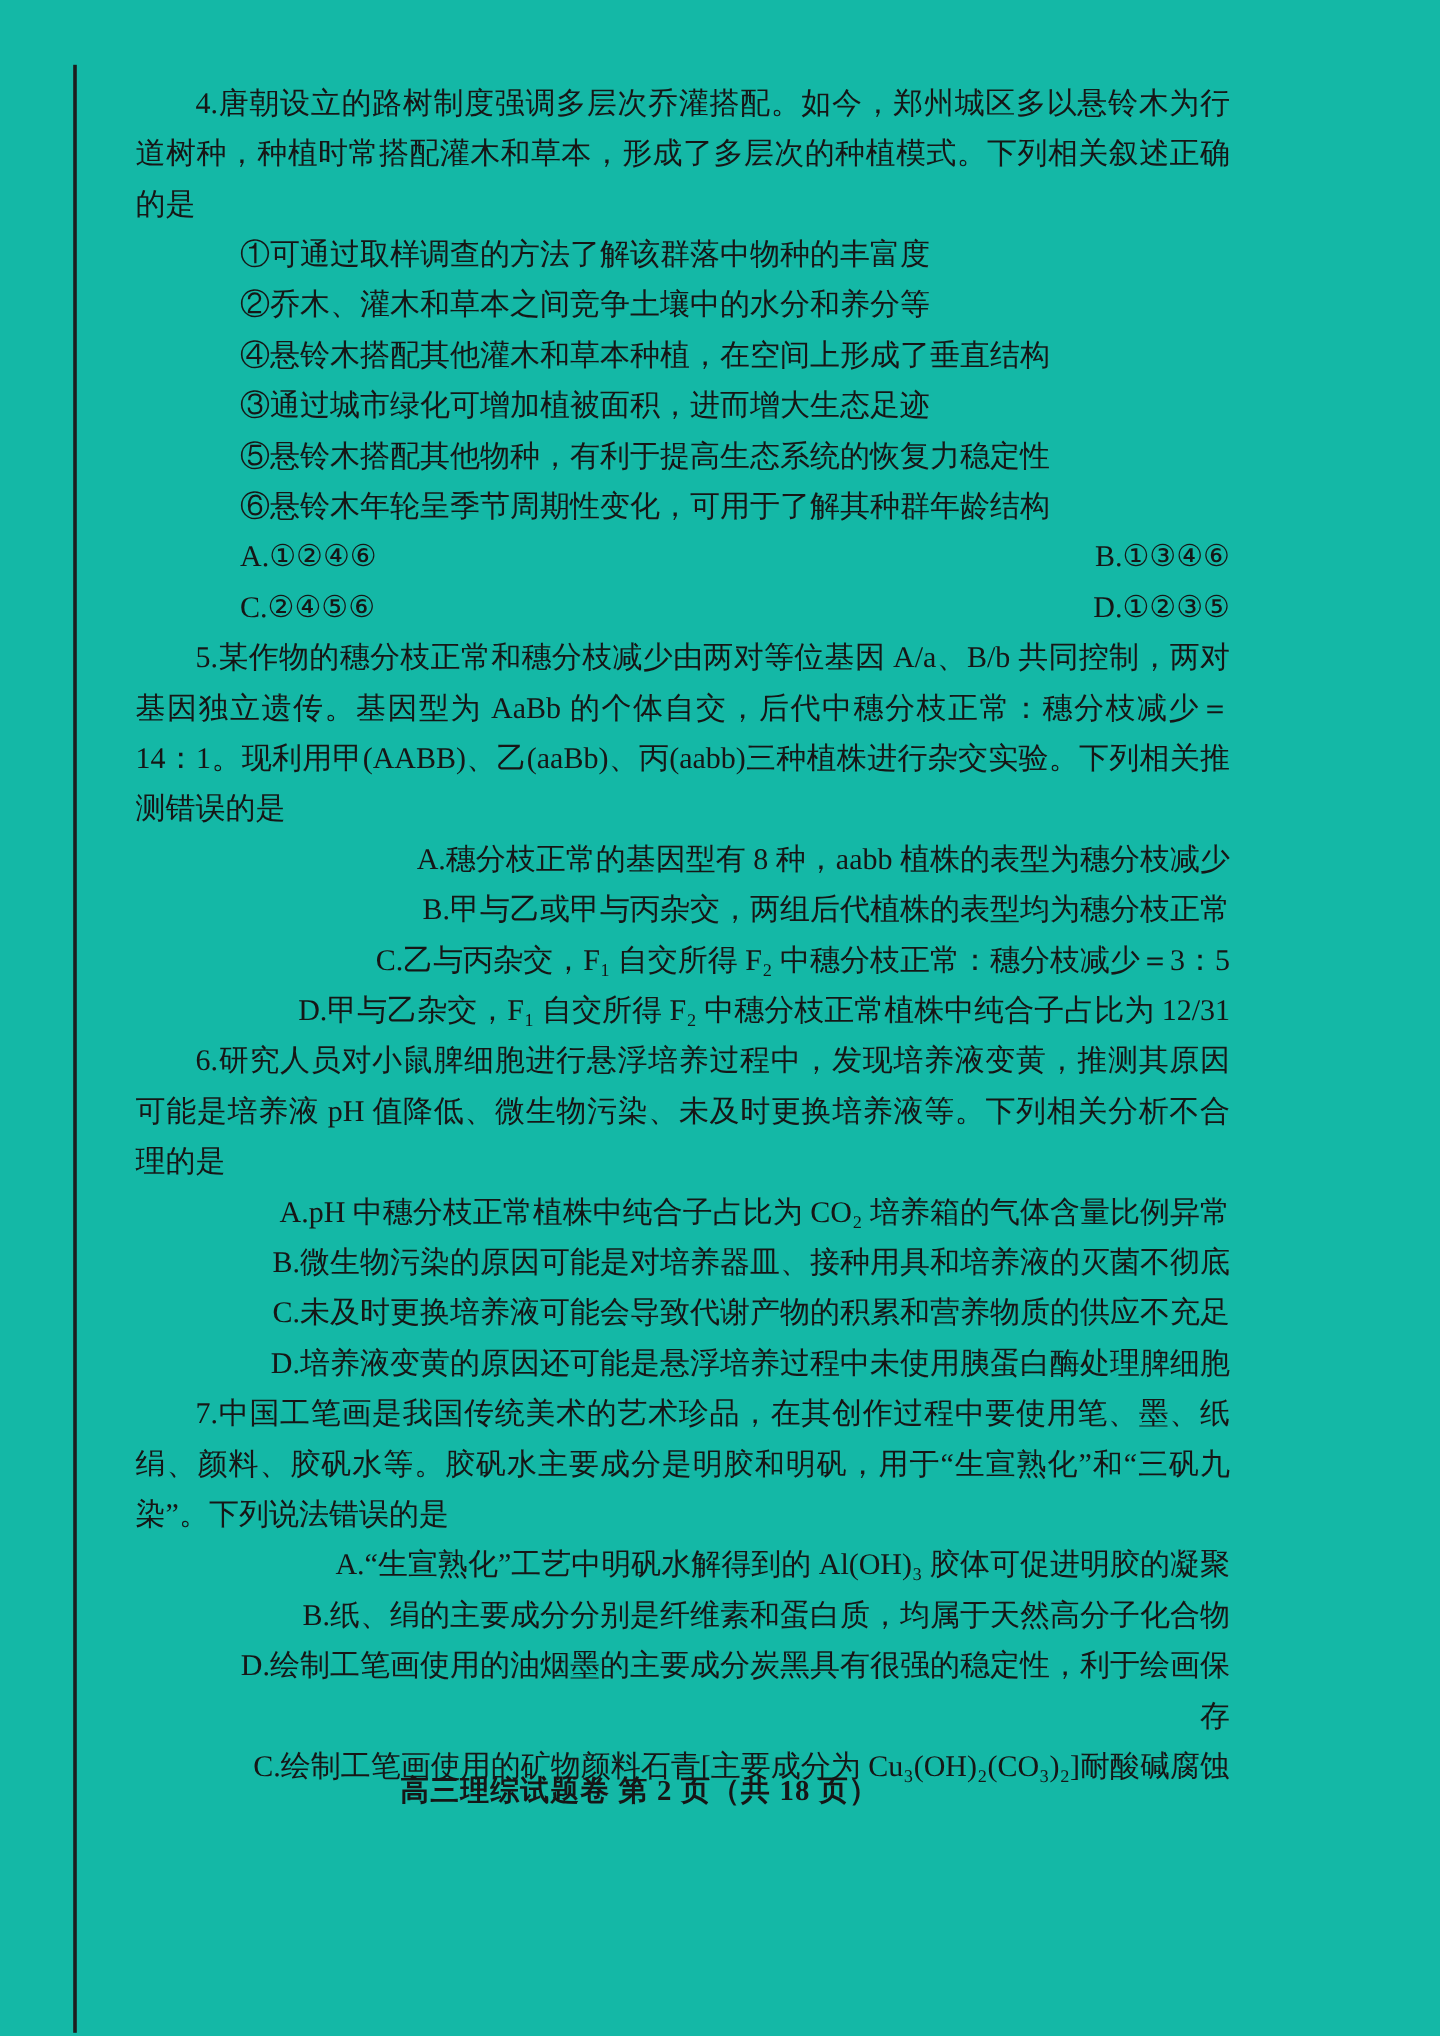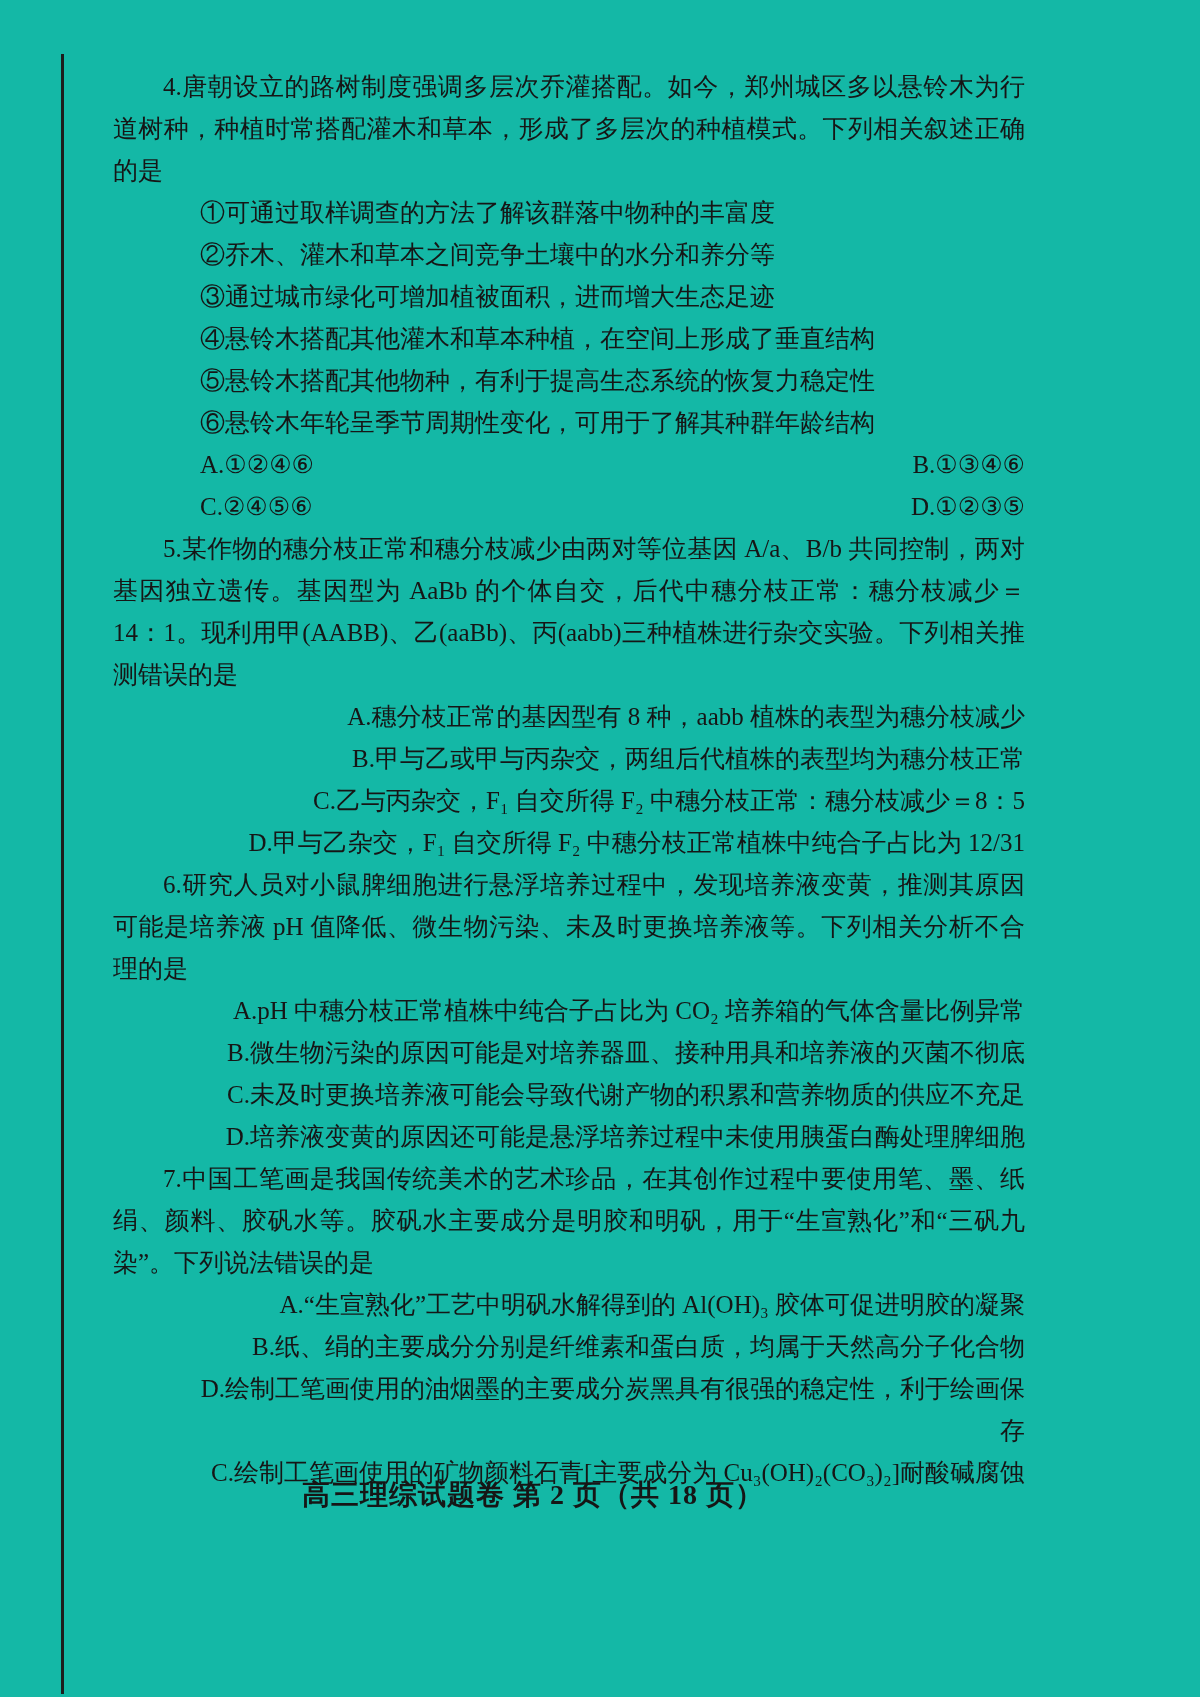--- a/index.html
+++ b/index.html
@@ -56,56 +56,56 @@
     padding-left: 84px;
     text-align: right;
     text-indent: 0;
   }
   .footer {
     position: absolute;
     left: 0;
     top: 1476px;
     width: 1066px;
     text-align: center;
-    font-size: 28px;
+    font-size: 24px;
     font-weight: bold;
     letter-spacing: 1px;
   }
 </style>
 </head>
 <body>
 
 <div class="page">
   <div class="scan-line"></div>
 
   <div class="content">
 
     <section>
       <p class="stem"><span>4.</span><span>唐朝设立的路树制度强调多层次乔灌搭配。如今，郑州城区多以悬铃木为行道树种，种植时常搭配灌木和草本，形成了多层次的种植模式。下列相关叙述正确的是</span></p>
       <p class="stmt">①可通过取样调查的方法了解该群落中物种的丰富度</p>
       <p class="stmt">②乔木、灌木和草本之间竞争土壤中的水分和养分等</p>
+      <p class="stmt">④悬铃木搭配其他灌木和草本种植，在空间上形成了垂直结构</p>
       <p class="stmt">③通过城市绿化可增加植被面积，进而增大生态足迹</p>
-      <p class="stmt">④悬铃木搭配其他灌木和草本种植，在空间上形成了垂直结构</p>
       <p class="stmt">⑤悬铃木搭配其他物种，有利于提高生态系统的恢复力稳定性</p>
       <p class="stmt">⑥悬铃木年轮呈季节周期性变化，可用于了解其种群年龄结构</p>
       <div class="opt-row">
         <span class="optA">A.①②④⑥</span>
         <span>B.①③④⑥</span>
       </div>
       <div class="opt-row">
         <span class="optA">C.②④⑤⑥</span>
         <span>D.①②③⑤</span>
       </div>
     </section>
 
     <section>
       <p class="stem"><span>5.</span><span>某作物的穗分枝正常和穗分枝减少由两对等位基因 A/a、B/b 共同控制，两对基因独立遗传。基因型为 AaBb 的个体自交，后代中穗分枝正常：穗分枝减少＝14：1。现利用甲(AABB)、乙(aaBb)、丙(aabb)三种植株进行杂交实验。下列相关推测错误的是</span></p>
       <p class="optline">A.穗分枝正常的基因型有 8 种，aabb 植株的表型为穗分枝减少</p>
       <p class="optline">B.甲与乙或甲与丙杂交，两组后代植株的表型均为穗分枝正常</p>
-      <p class="optline">C.乙与丙杂交，F₁ 自交所得 F₂ 中穗分枝正常：穗分枝减少＝8：5</p>
+      <p class="optline">C.乙与丙杂交，F₁ 自交所得 F₂ 中穗分枝正常：穗分枝减少＝3：5</p>
       <p class="optline">D.甲与乙杂交，F₁ 自交所得 F₂ 中穗分枝正常植株中纯合子占比为 12/31</p>
     </section>
 
     <section>
       <p class="stem"><span>6.</span><span>研究人员对小鼠脾细胞进行悬浮培养过程中，发现培养液变黄，推测其原因可能是培养液 pH 值降低、微生物污染、未及时更换培养液等。下列相关分析不合理的是</span></p>
       <p class="optline">A.pH 中穗分枝正常植株中纯合子占比为 CO₂ 培养箱的气体含量比例异常</p>
       <p class="optline">B.微生物污染的原因可能是对培养器皿、接种用具和培养液的灭菌不彻底</p>
       <p class="optline">C.未及时更换培养液可能会导致代谢产物的积累和营养物质的供应不充足</p>
       <p class="optline">D.培养液变黄的原因还可能是悬浮培养过程中未使用胰蛋白酶处理脾细胞</p>
     </section>

